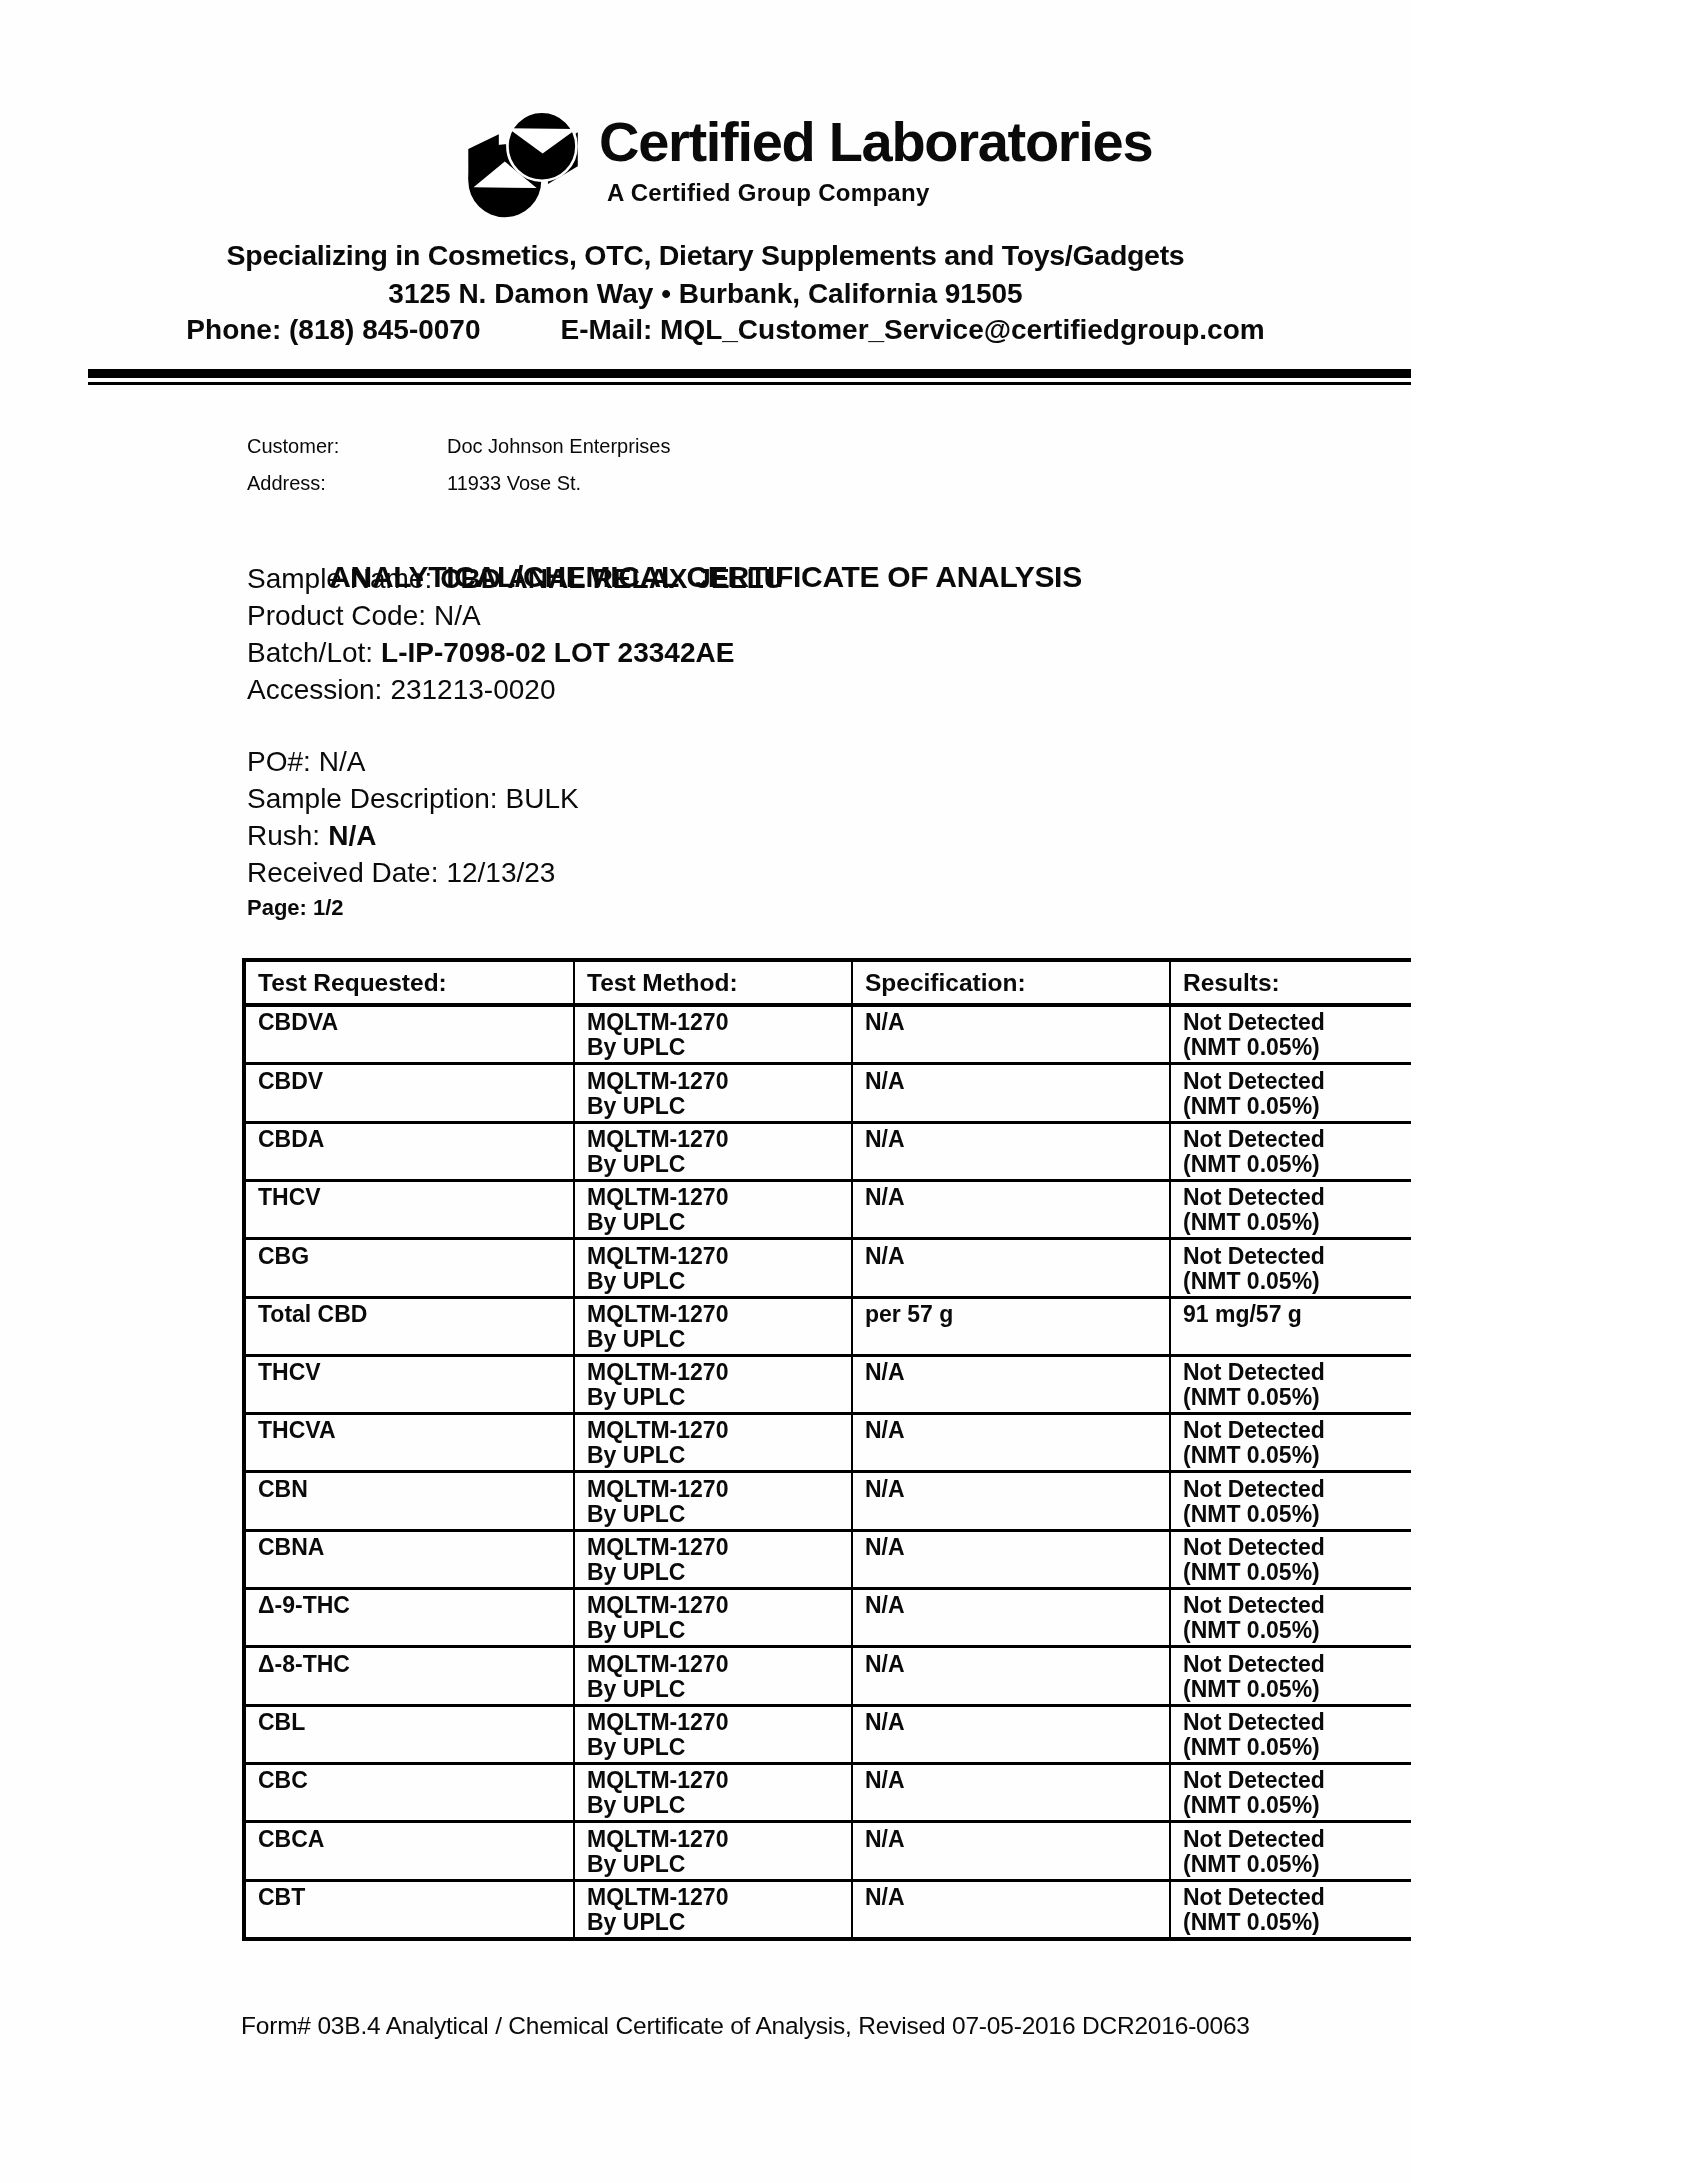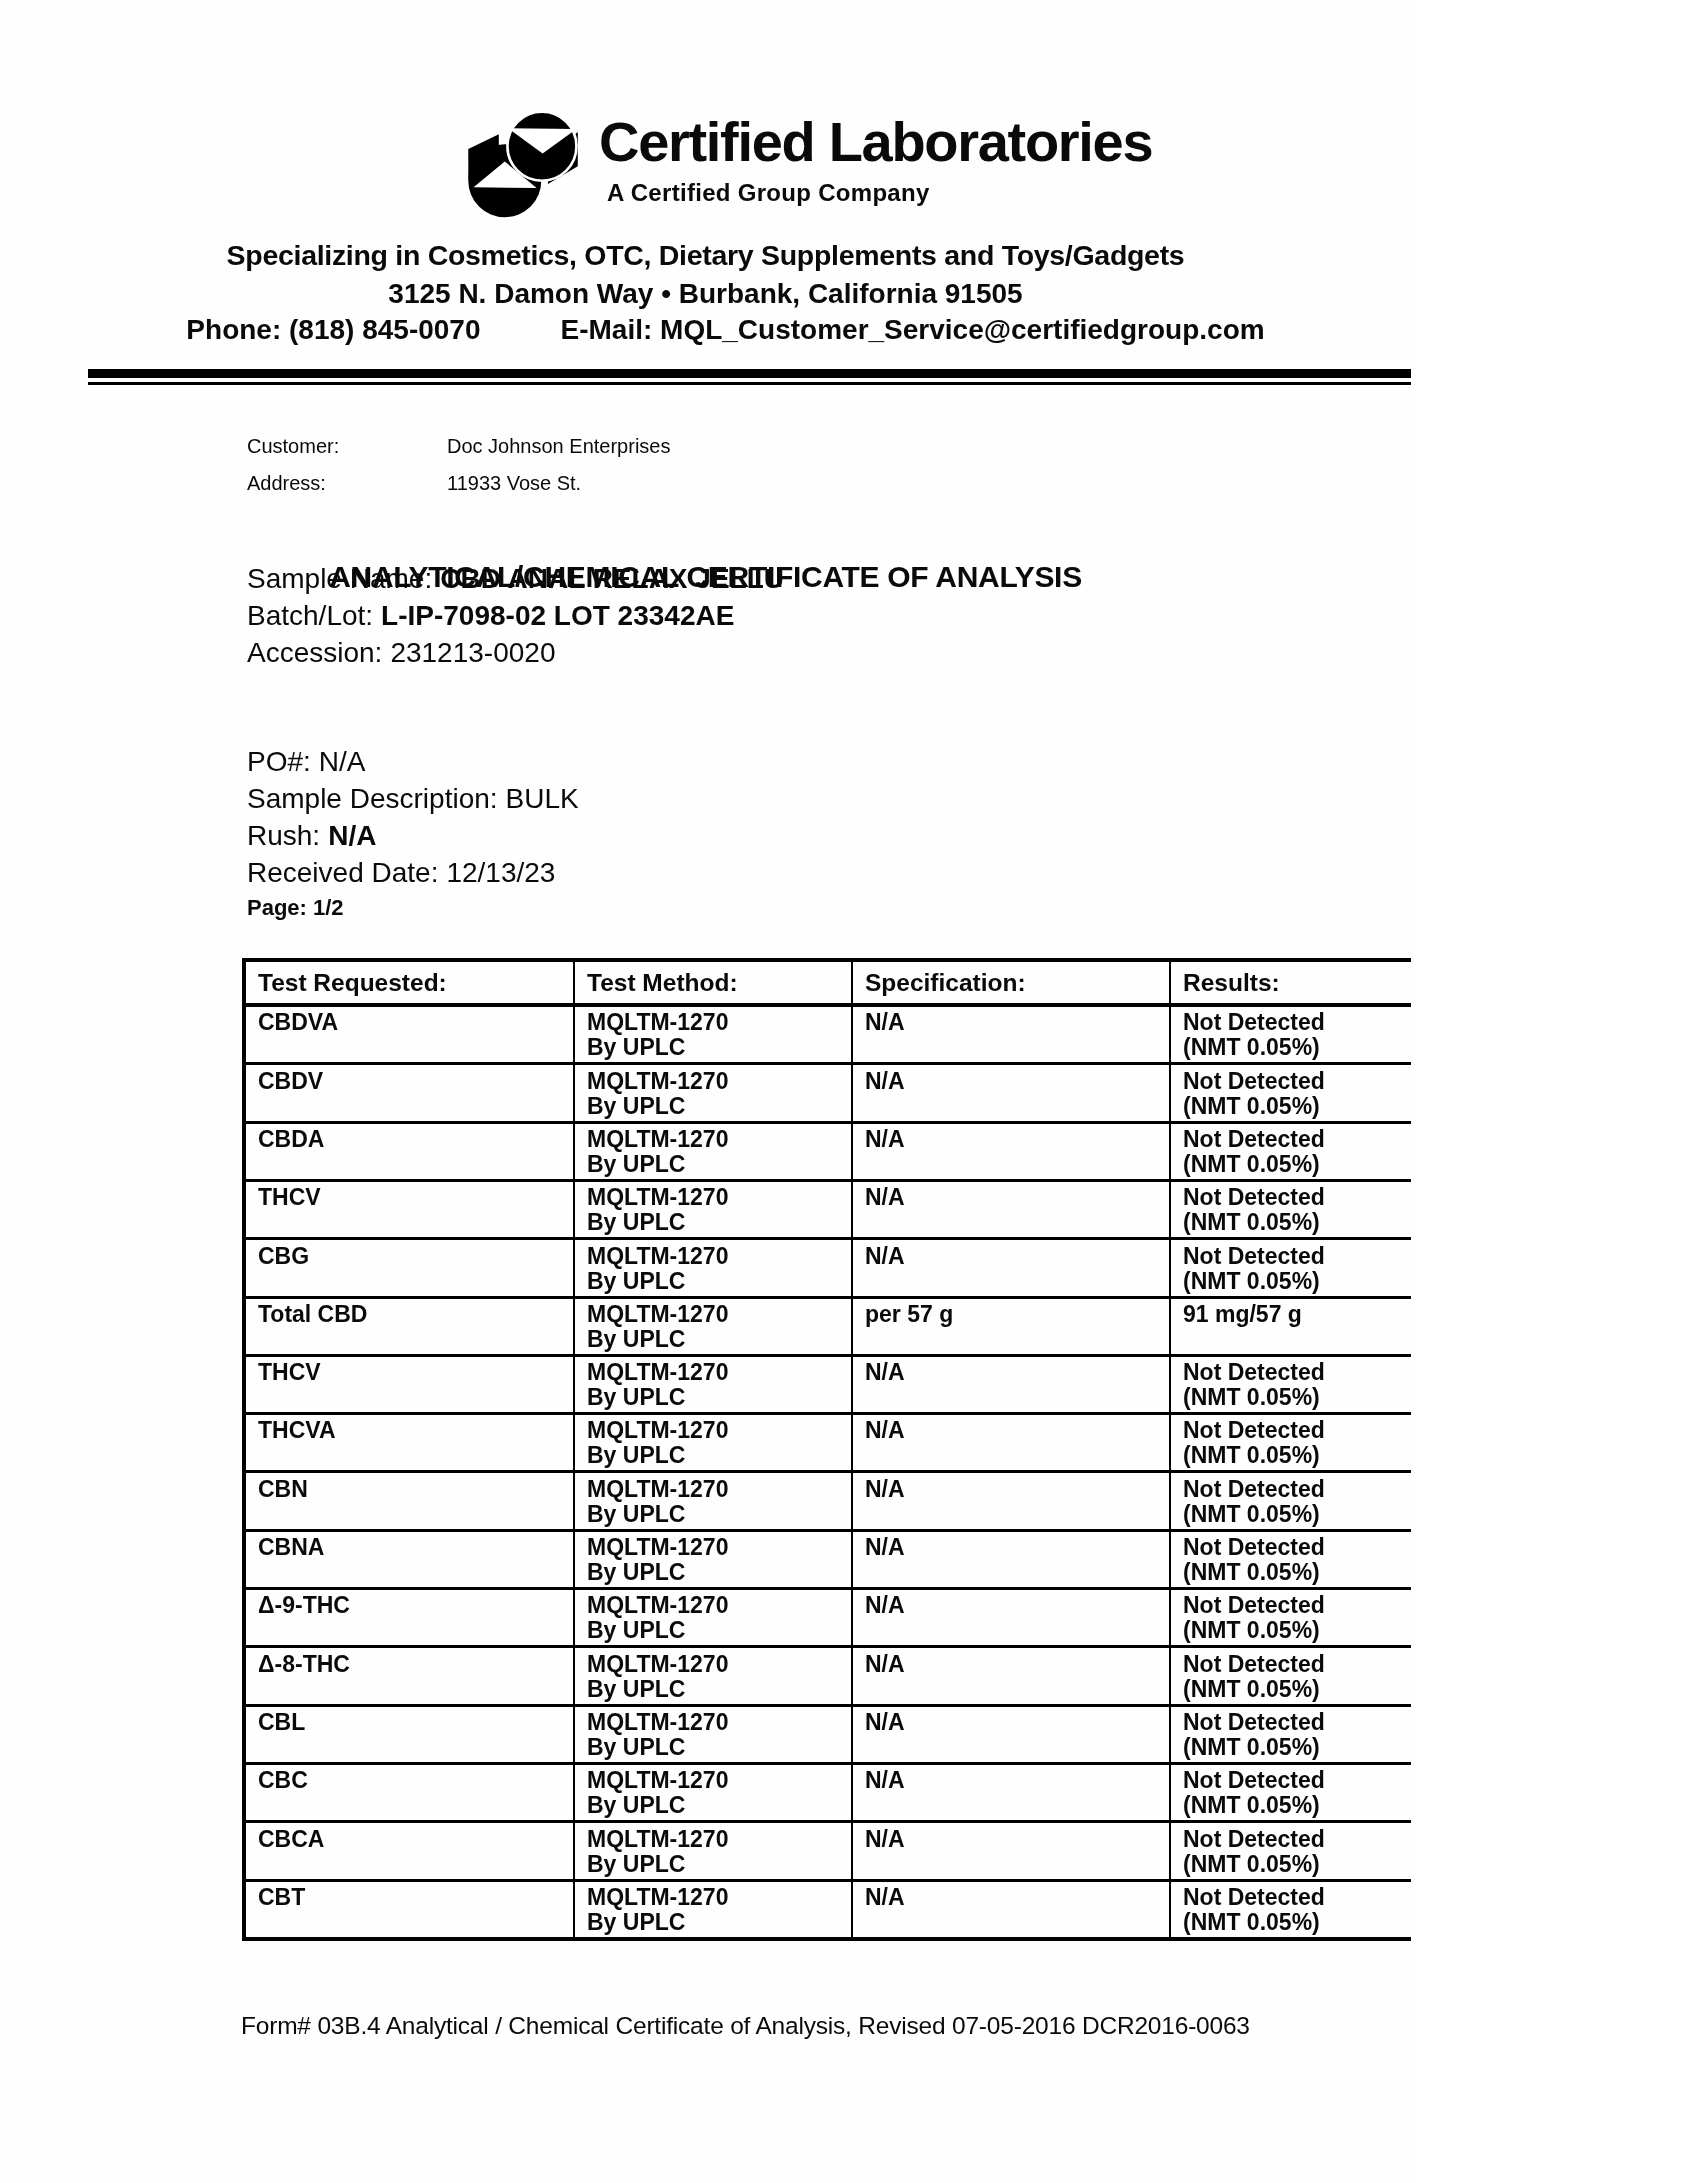--- a/index.html
+++ b/index.html
@@ -130,20 +130,23 @@
     </div>
   </section>
 
   <h1 class="doc-title">ANALYTICAL/CHEMICAL CERTIFICATE OF ANALYSIS</h1>
 
   <section class="info-block sample-block">
     <div>
       <span class="lbl">Sample Name:</span><span class="bold">CBD ANAL RELAX JELLU</span>
     </div>
     <div>
+      <span class="lbl">Product Code:</span><span>N/A</span>
+    </div>
+    <div>
       <span class="lbl">Batch/Lot:</span><span class="bold">L-IP-7098-02 LOT 23342AE</span>
     </div>
     <div>
       <span class="lbl">Accession:</span><span>231213-0020</span>
     </div>
   </section>
 
   <section class="info-block order-block">
     <div>
       <span class="lbl">PO#:</span><span>N/A</span>

